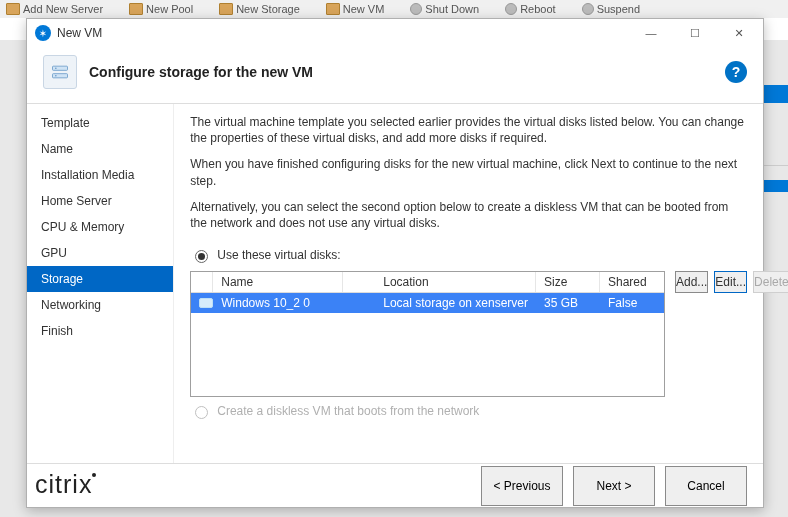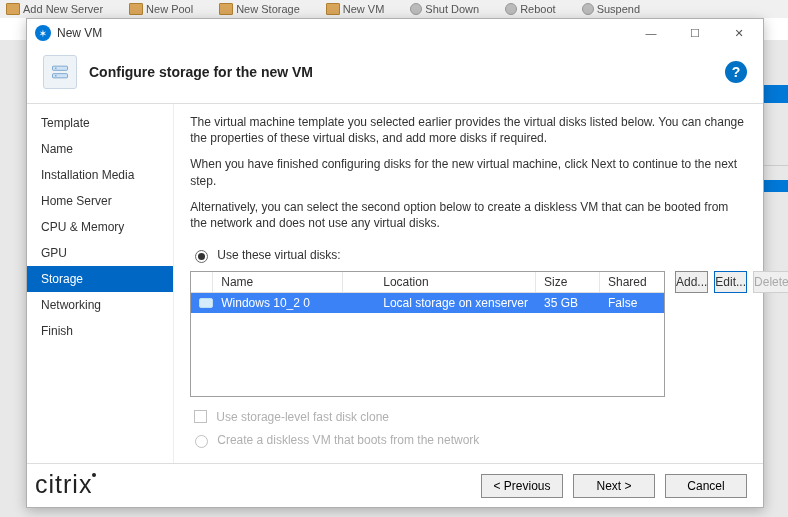--- a/index.html
+++ b/index.html
@@ -75,21 +75,21 @@
   .side-btn.disabled { color:#a9a9a9; border-color:#cfcfcf; cursor:default;}
 
   .check-row { display:flex; align-items:center; gap:6px; margin-top:10px; }
   input[type=checkbox] { width:13px; height:13px; border:1px solid #666; appearance:none; }
 
   .brand { position:absolute; left:8px; bottom:8px; font-size:25px; letter-spacing:1px; color:#222; font-family: Arial, sans-serif;}
   .brand .dot { display:inline-block; width:4px; height:4px; background:#222; border-radius:50%; vertical-align:top; margin-top:3px;}
 
   
   .footer { height:44px; border-top:1px solid #ddd; display:flex; align-items:center; justify-content:flex-end; gap:10px; padding:0 16px; }
-  .btn { min-width:82px; height:24px; border:1px solid #8a8a8a; background:#efefef; font-size:12px; display:flex; align-items:center; justify-content:center; cursor:pointer; padding:0 10px;}
+  .btn { min-width:82px; height:40px; border:1px solid #8a8a8a; background:#efefef; font-size:12px; display:flex; align-items:center; justify-content:center; cursor:pointer; padding:0 10px;}
 </style>
 </head>
 <body>
 
 <div class="bg-toolbar">
   <span class="bg-item">
       <span class="bg-icon"></span>
       <span>Add New Server</span>
     </span>
   <span class="bg-item">
@@ -191,24 +191,20 @@
             </div>
           </div>
         </div>
         <div class="side-btns">
           <div class="side-btn">Add...</div>
           <div class="side-btn focused">Edit...</div>
           <div class="side-btn disabled">Delete</div>
         </div>
       </div>
 
-      <label class="check-row disabled">
-        <input type="checkbox" disabled="" style="">
-        <span class="radio-label">Use storage-level fast disk clone</span>
-      </label>
 
       <label class="radio-row disabled">
         <input type="radio" class="radio" name="storopt" disabled="" style="">
         <span class="radio-label">Create a diskless VM that boots from the network</span>
       </label>
 
     </div>
   </div>
 
   <div class="brand"><span>citrix</span><span class="dot"></span></div>

